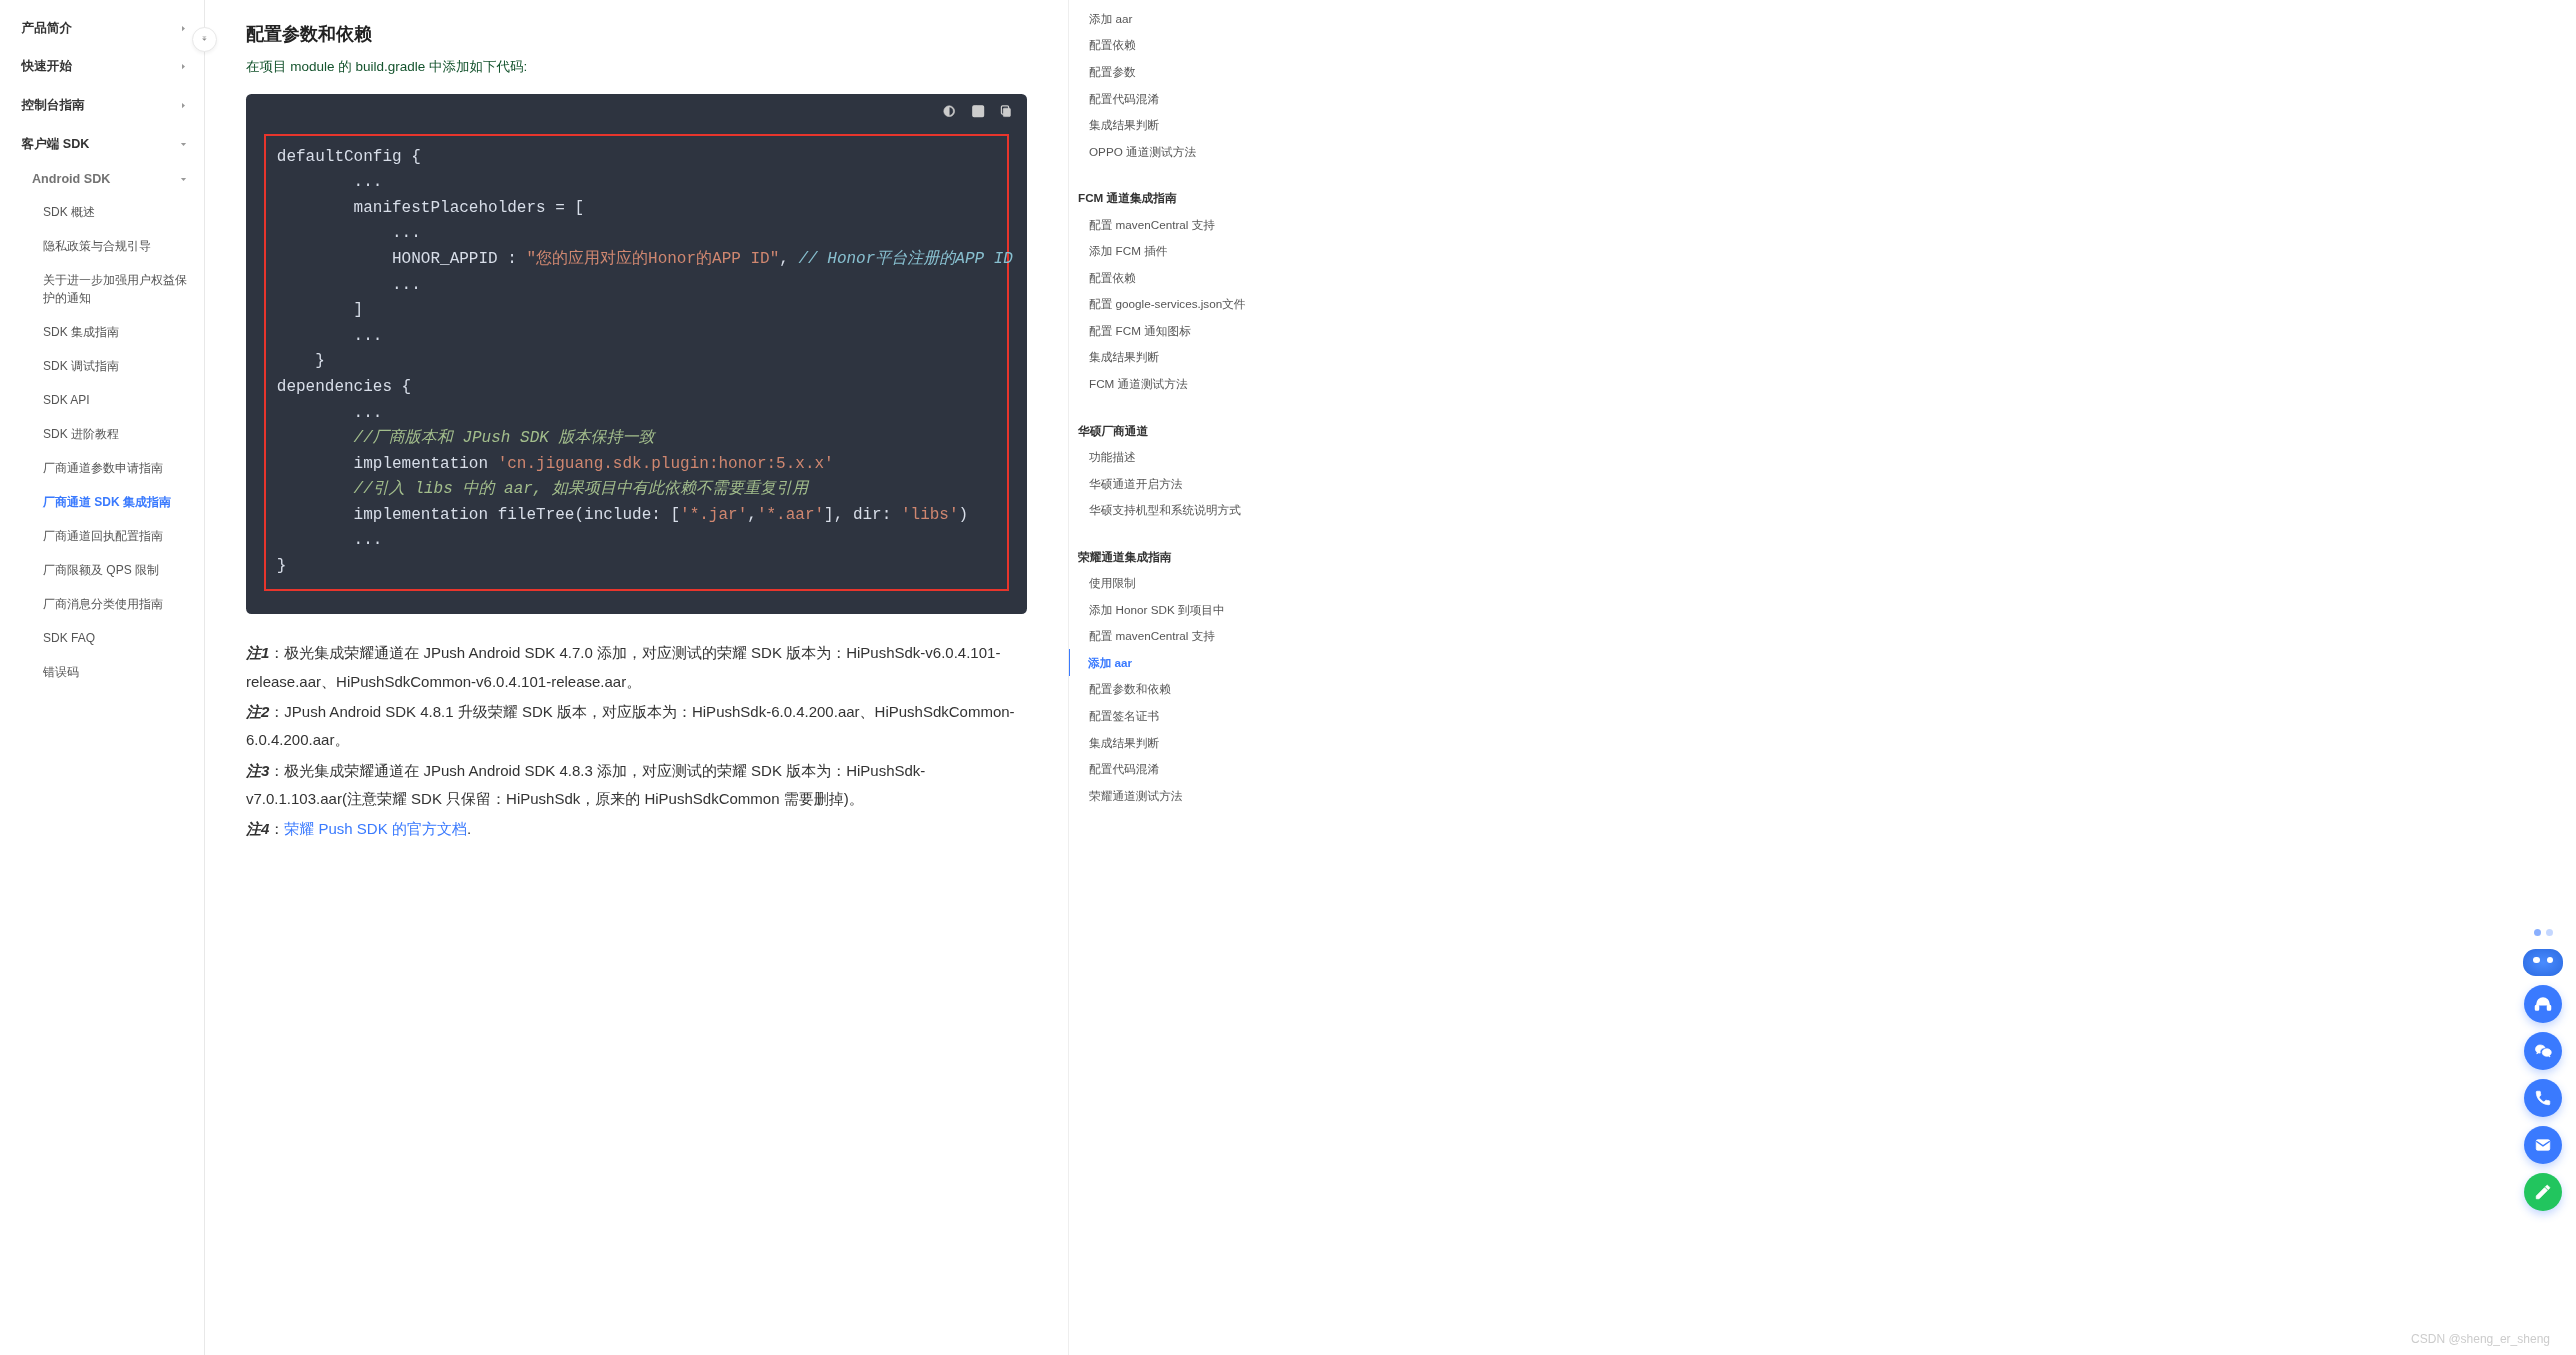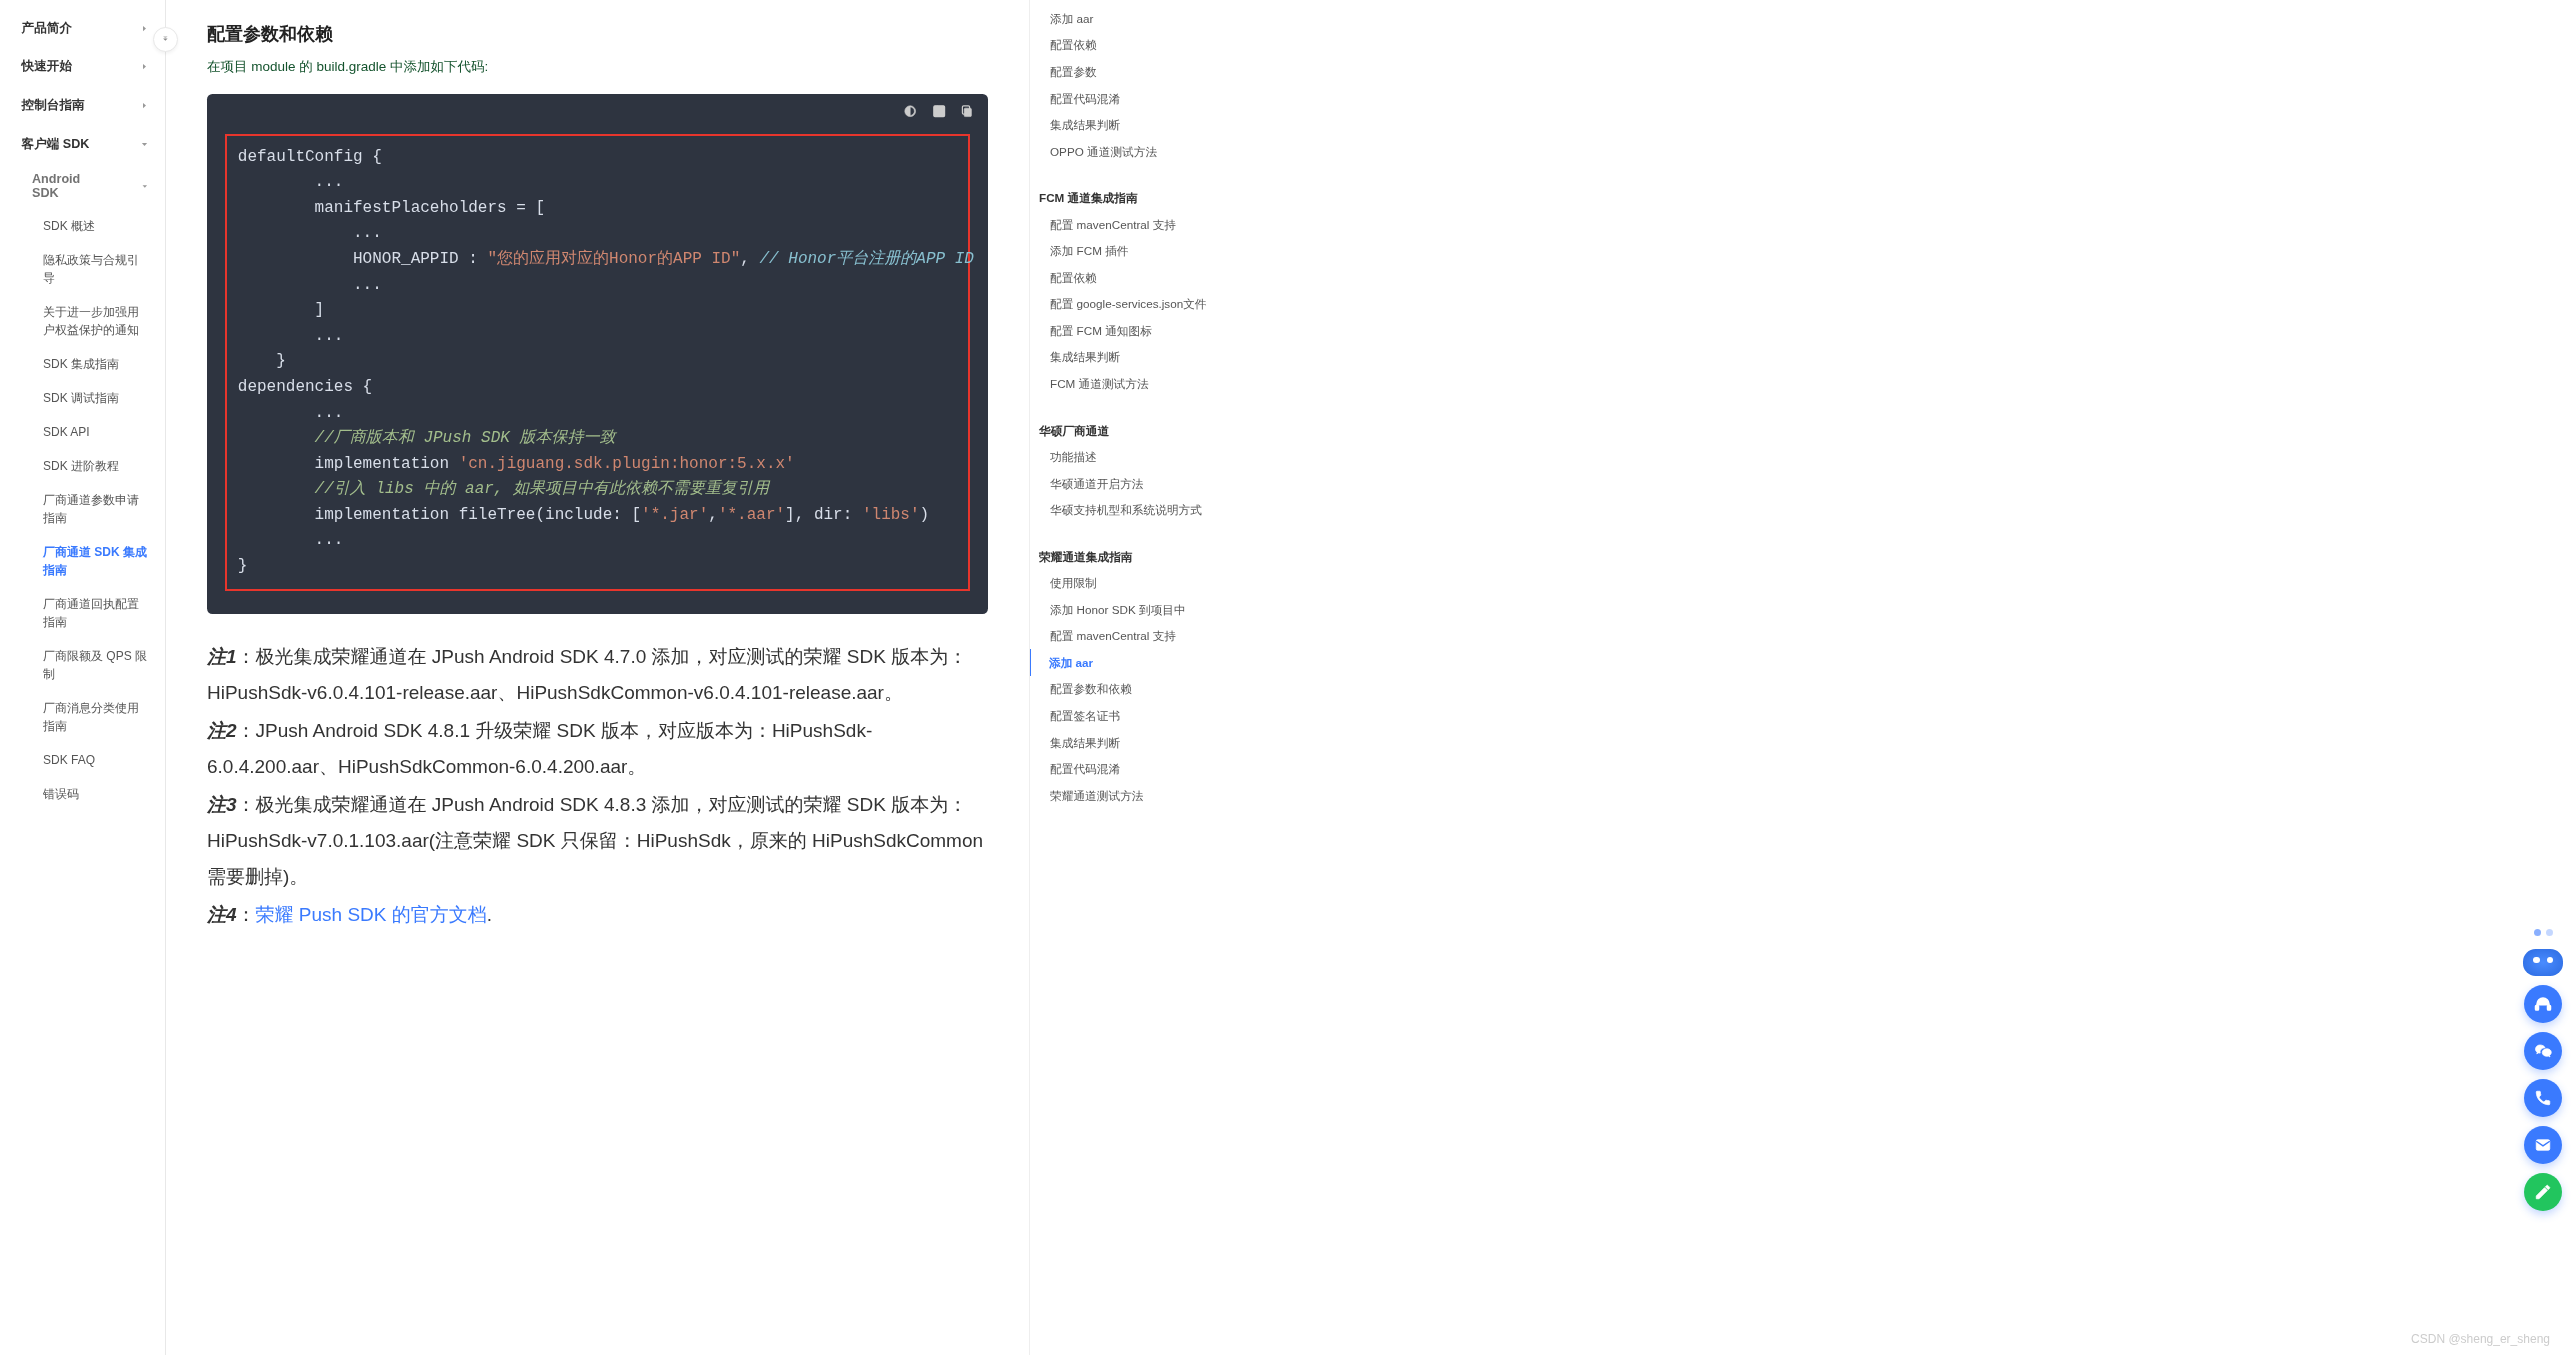--- a/index.html
+++ b/index.html
@@ -1,20 +1,20 @@
 <!DOCTYPE html>
 <html style="font-size:14.4px"><head>
 <meta charset="utf-8">
 <style>
 * { margin: 0; padding: 0; box-sizing: border-box; }
 body { font-family: -apple-system, BlinkMacSystemFont, "Segoe UI", "PingFang SC", "Microsoft YaHei", sans-serif; background: #fff; color: #333; font-size: 12.6px; }
 .layout { display: flex; min-height: 100vh; }
 
 
-.sidebar-left { width: 166px; border-right: 0.9px solid #e8e8e8; padding: 9px 0; position: relative; }
+.sidebar-left { width: 205px; border-right: 0.9px solid #e8e8e8; padding: 9px 0; position: relative; }
 .collapse-btn { position: absolute; top: 27px; right: -12.6px; width: 25px; height: 25px; background: #fff; border: 0.9px solid #e8e8e8; border-radius: 50%; display: flex; align-items: center; justify-content: center; box-shadow: 0 1.8px 3.6px rgba(0,0,0,.05); cursor: pointer; }
 .collapse-btn svg { width: 10.8px; height: 10.8px; fill: #888; }
 .nav-item { display: flex; align-items: center; justify-content: space-between; padding: 10.8px 16px 10.8px 21.6px; cursor: pointer; color: #333; font-weight: 600; }
 .nav-item .chev { width: 9px; height: 9px; fill: #999; }
 .nav-item.expanded .chev { transform: rotate(90deg); transition: transform .2s; }
 .nav-sub { padding-left: 32px; }
 .nav-sub .sub-item { padding: 9px 16px 9px 0; cursor: pointer; color: #737373; font-weight: 600; display: flex; justify-content: space-between; align-items: center; gap: 43px; }
 .nav-sub2 { padding-left: 43px; }
 .nav-sub2 .sub2-item { padding: 8px 16px 8px 0; color: #555; cursor: pointer; font-size: 12px; line-height: 1.5; }
 .nav-sub2 .sub2-item.active { color: #3a7afe; font-weight: 600; }
@@ -26,21 +26,21 @@
 .code-block { background: #2e3440; border-radius: 5.4px; overflow: hidden; margin-bottom: 25px; position: relative; }
 .code-toolbar { display: flex; justify-content: flex-end; gap: 12.6px; padding: 9px 12.6px 0 12.6px; }
 .code-toolbar .tool { width: 16px; height: 16px; cursor: pointer; display:flex; align-items:center; justify-content:center; }
 .code-toolbar svg { width: 14.4px; height: 14.4px; fill: #ccc; stroke:#ccc; }
 .code-inner { border: 2.7px solid #e8352c; margin: 14.4px 18px 23.4px 18px; padding: 9px 10.8px; }
 .code-inner pre { font-family: "SFMono-Regular", Consolas, "Liberation Mono", Menlo, monospace; color: #d8dee9; font-size: 16px; line-height: 1.6; white-space: pre; }
 .c-str { color: #d08770; }
 .c-cmt { color: #a3be8c; font-style: italic; }
 .c-cmt2 { color: #88c0d0; font-style: italic; }
 
-.notes p { font-size: 19px; line-height: 1.9; color: #333; margin-bottom: 1.8px; }
+.notes p { font-size: 15px; line-height: 1.9; color: #333; margin-bottom: 1.8px; }
 .notes .nk { font-style: italic; font-weight: 700; }
 .notes a { color: #3a7afe; text-decoration: none; }
 
 
 .sidebar-right { width: 214px; border-left: 0.9px solid #eee; padding: 5.4px 0 18px 0; font-size: 11.7px; }
 .toc-item { padding: 4.5px 9px 4.5px 20px; color: #555; cursor: pointer; line-height: 1.5; }
 .toc-item.l1 { padding-left: 9px; font-weight: 600; color: #333; margin-top: 20px; }
 .toc-item.active { color: #3a7afe; font-weight: 600; border-left: 1.8px solid #3a7afe; padding-left: 18px; }
 
 

